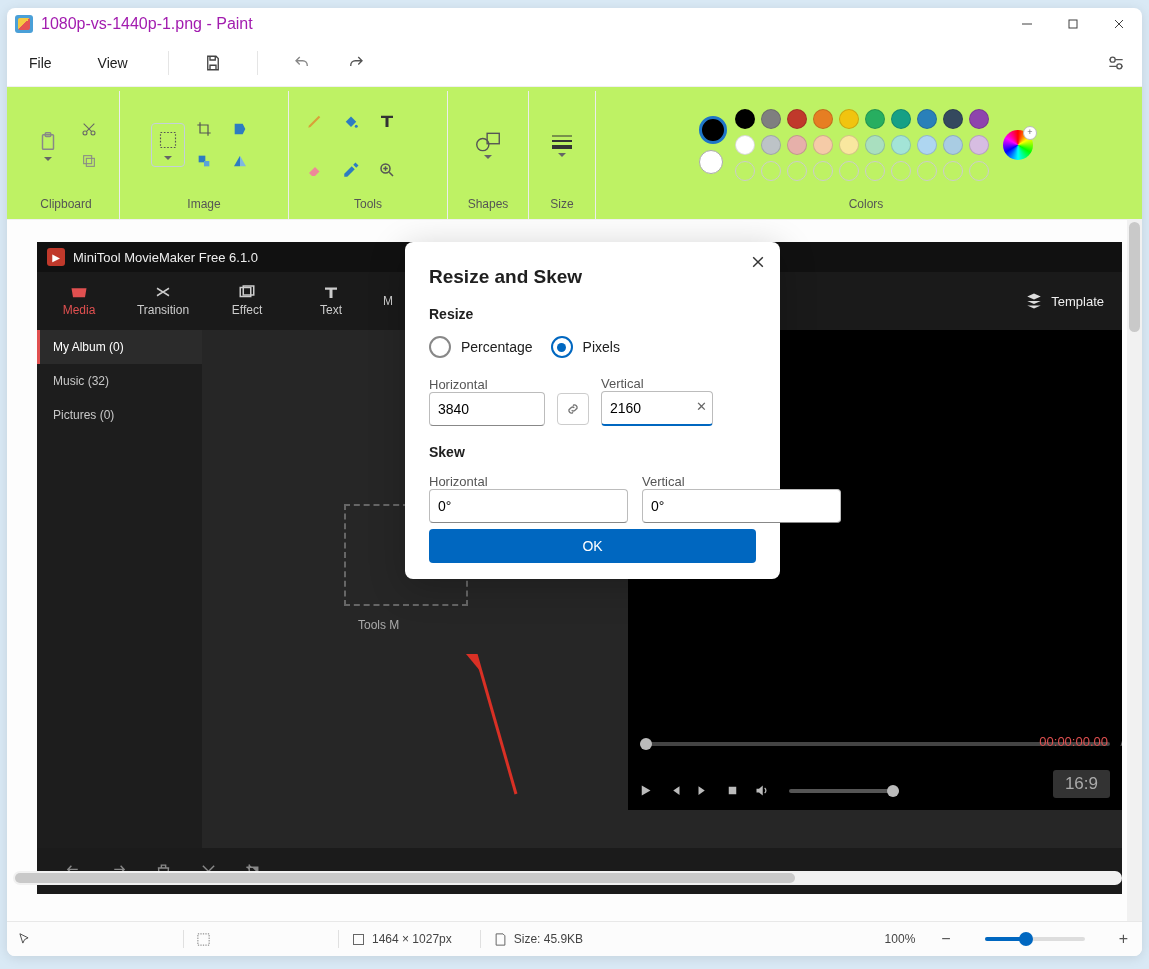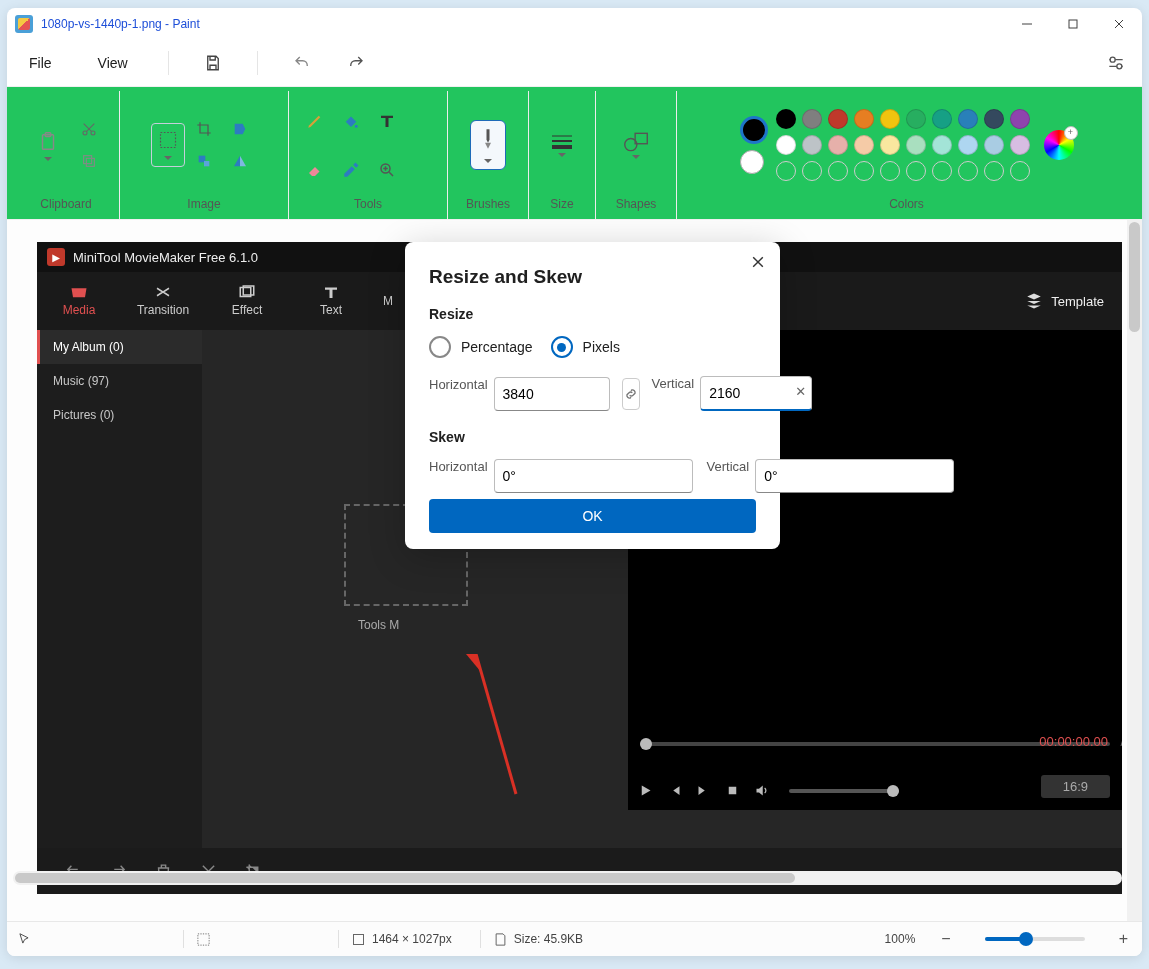--- a/index.html
+++ b/index.html
@@ -1,28 +1,28 @@
 <!DOCTYPE html>
 <html><head>
 <meta charset="utf-8">
 <style>
 html,body{margin:0;padding:0;font-family:"Segoe UI",Arial,sans-serif;font-size:13px;color:#202020;background:#d9e9f5;width:1149px;height:969px;overflow:hidden}
 .window{position:absolute;left:7px;top:8px;width:1135px;height:948px;background:#fff;border-radius:8px;box-shadow:0 2px 12px rgba(0,0,0,.1);display:flex;flex-direction:column;overflow:hidden}
 .titlebar{height:32px;display:flex;align-items:center;padding-left:8px}
 .titlebar .ico{width:18px;height:18px;background:#4aa0d8;border-radius:3px;margin-right:8px;position:relative}
 .titlebar .ico:after{content:"";position:absolute;left:3px;top:3px;width:12px;height:12px;background:linear-gradient(135deg,#f5c842 50%,#e55353 50%);border-radius:2px}
-.titlebar .ttl{font-size:12px;color:#1d4ed8}
+.titlebar .ttl{font-size:16px;color:#a21caf}
 .winbtns{margin-left:auto;display:flex}
 .winbtn{width:46px;height:32px;display:flex;align-items:center;justify-content:center;color:#404040}
 .winbtn svg{width:10px;height:10px}
 .menubar{height:46px;display:flex;align-items:center;padding:0 10px;gap:22px}
 .menubar .mi{padding:6px 12px;font-size:14px;color:#202020;border-radius:4px}
 .menubar .sep{width:1px;height:24px;background:#e5e5e5;margin:0 6px}
 .menubar .qb{width:32px;height:32px;display:flex;align-items:center;justify-content:center;color:#505050;border-radius:4px}
-.ribbon{height:128px;border-top:1px solid #f0f0f0;border-bottom:1px solid #f0f0f0;display:flex;padding:4px 6px 0;background:#22c55e}
+.ribbon{height:128px;border-top:1px solid #f0f0f0;border-bottom:1px solid #f0f0f0;display:flex;padding:4px 6px 0;background:#bef264}
 .grp{display:flex;flex-direction:column;align-items:center;padding:2px 4px 4px;border-right:1px solid #ececec}
 .grp:last-child{border-right:none}
 .grp .body{flex:1;display:flex;align-items:center;gap:2px;padding:4px 6px}
 .grp .lbl{font-size:12px;color:#555;padding-bottom:4px}
 .bigbtn{width:44px;height:68px;display:flex;flex-direction:column;align-items:center;justify-content:center;border-radius:4px}
 .smbtn{width:34px;height:30px;display:flex;align-items:center;justify-content:center;border-radius:4px}
 .vcol{display:flex;flex-direction:column;gap:2px}
 .sel{border:1px solid #c4cfda;border-radius:4px;padding:6px;display:flex;flex-direction:column;align-items:center;gap:4px}
 .chev{width:0;height:0;border-left:4px solid transparent;border-right:4px solid transparent;border-top:4px solid #666;margin-top:2px}
 .brushbox{border:1.5px solid #1e6bb8;border-radius:6px;padding:6px 8px;display:flex;flex-direction:column;align-items:center;gap:6px;background:#f4f8fc}
@@ -56,21 +56,21 @@
 .preview{position:absolute;right:0;top:0;width:494px;height:480px;background:#000;border-left:8px solid #262626}
 .pctrl{position:absolute;left:0;right:0;bottom:0;height:80px;padding:0 12px}
 .seek{position:absolute;left:12px;right:12px;top:12px;height:4px;background:#444;border-radius:2px}
 .seek .dot{position:absolute;left:0;top:-4px;width:12px;height:12px;background:#bbb;border-radius:50%}
 .tcode{position:absolute;right:14px;top:4px;color:#e05050;font-size:13px}
 .tcode2{position:absolute;right:0;top:4px;color:#666;font-size:13px}
 .pbtns{position:absolute;left:10px;bottom:12px;display:flex;gap:14px;align-items:center;color:#bbb}
 .pbtns svg{width:15px;height:15px;fill:#bbb}
 .vol{width:110px;height:4px;background:#555;border-radius:2px;position:relative;margin-left:6px}
 .vol:after{content:"";position:absolute;right:0;top:-4px;width:12px;height:12px;background:#bbb;border-radius:50%}
-.ratio{position:absolute;right:12px;bottom:12px;background:#333;color:#aaa;padding:4px 22px;border-radius:3px;font-size:13px}
+.ratio{position:absolute;right:12px;bottom:12px;background:#333;color:#aaa;padding:4px 12px;border-radius:3px;font-size:17px}
 .ebtm{position:absolute;left:0;right:0;bottom:0;height:46px;background:#1b1b1b;display:flex;align-items:center;gap:28px;padding-left:28px}
 .ebtm svg{width:17px;height:17px;fill:#888}
 .hscroll{position:absolute;left:6px;right:20px;bottom:36px;height:14px;background:#f1f1f1;border-radius:7px}
 .hthumb{position:absolute;left:2px;top:2px;height:10px;width:780px;background:#c9c9c9;border-radius:5px}
 .status{height:34px;border-top:1px solid #e8e8e8;display:flex;align-items:center;padding:0 10px;font-size:12px;color:#444;background:#fcfcfc}
 .status .cur{width:14px;height:14px;margin-right:140px}
 .status .sep2{width:1px;height:18px;background:#e0e0e0;margin:0 12px}
 .status .sgrp{display:flex;align-items:center;gap:6px}
 .zslider{width:100px;height:4px;background:#ddd;border-radius:2px;position:relative;margin:0 8px}
 .zslider .zh{position:absolute;left:34px;top:-5px;width:14px;height:14px;background:#0067c0;border-radius:50%}
@@ -78,21 +78,21 @@
 .dialog{position:absolute;left:398px;top:22px;width:327px;background:#fff;border-radius:8px;box-shadow:0 8px 36px rgba(0,0,0,.22);padding:18px 24px 16px;z-index:50}
 .dialog .x{position:absolute;right:12px;top:10px;width:20px;height:20px;display:flex;align-items:center;justify-content:center;color:#444}
 .dialog h1{font-size:19px;font-weight:600;margin:6px 0 18px}
 .dialog h2{font-size:14px;font-weight:600;margin:0 0 14px}
 .radios{display:flex;gap:18px;margin-bottom:18px}
 .radio{display:flex;align-items:center;gap:10px;font-size:14px}
 .rdot{width:18px;height:18px;border:2px solid #888;border-radius:50%}
 .rdot.on{border-color:#0067c0;display:flex;align-items:center;justify-content:center}
 .rdot.on:after{content:"";width:9px;height:9px;background:#0067c0;border-radius:50%}
 .frow{display:flex;gap:12px;align-items:flex-end;margin-bottom:18px}
-.fcol{display:flex;flex-direction:row;gap:6px}
+.fcol{display:flex;flex-direction:column;}
 .fcol label{font-size:13px;color:#555}
 .inp{height:32px;border:1px solid #bcbcbc;border-bottom:1px solid #888;border-radius:4px;padding:0 8px;font-size:14px;width:98px;background:#fff}
 .inp.focus{border:1px solid #bcbcbc;border-bottom:2px solid #0067c0;width:76px;padding-right:26px}
 .inpwrap{position:relative}
 .inpwrap .clr{position:absolute;right:6px;top:8px;color:#666;font-size:13px}
 .link{width:30px;height:30px;border:1px solid #ccc;border-radius:4px;display:flex;align-items:center;justify-content:center;color:#666;margin-bottom:1px}
 .skewrow{display:flex;gap:14px}
 .dbtn{flex:1;height:34px;border-radius:4px;font-size:14px;display:flex;align-items:center;justify-content:center}
 .dbtn.ok{background:#0067c0;color:#fff}
 .dbtn.cn{background:#fff;border:1px solid #ccc;color:#222}
@@ -254,58 +254,46 @@
         <div class="smbtn">
             <svg width="18" height="18" viewBox="0 0 24 24" fill="none" stroke="#555" stroke-width="2">
               <circle cx="10" cy="10" r="6"></circle>
               <path d="M15 15l5 5M7 10h6M10 7v6"></path>
             </svg>
           </div>
       </div>
       <div class="lbl">Tools</div>
     </div>
 
+
     <div class="grp" style="width:72px">
       <div class="body">
-        <div class="brushbox">
-            <svg width="18" height="24" viewBox="0 0 24 30">
-              <path d="M10 2h4v14l-2 4-2-4z" fill="#555"></path>
-              <path d="M8 20h8l-4 8z" fill="#888"></path>
+        <div class="bigbtn">
+            <svg width="26" height="22" viewBox="0 0 30 24" fill="none" stroke="#555" stroke-width="1.6">
+              <circle cx="9" cy="15" r="7"></circle>
+              <rect x="14" y="2" width="14" height="12"></rect>
             </svg>
             <div class="chev"></div>
           </div>
       </div>
-      <div class="lbl">Brushes</div>
+      <div class="lbl">Shapes</div>
     </div>
 
     <div class="grp" style="width:58px">
       <div class="body">
         <div class="bigbtn">
             <svg width="24" height="18" viewBox="0 0 24 18" stroke="#333">
               <path d="M2 3h20" stroke-width="1"></path>
               <path d="M2 8h20" stroke-width="2"></path>
               <path d="M2 14h20" stroke-width="4"></path>
             </svg>
             <div class="chev"></div>
           </div>
       </div>
       <div class="lbl">Size</div>
-    </div>
-
-    <div class="grp" style="width:72px">
-      <div class="body">
-        <div class="bigbtn">
-            <svg width="26" height="22" viewBox="0 0 30 24" fill="none" stroke="#555" stroke-width="1.6">
-              <circle cx="9" cy="15" r="7"></circle>
-              <rect x="14" y="2" width="14" height="12"></rect>
-            </svg>
-            <div class="chev"></div>
-          </div>
-      </div>
-      <div class="lbl">Shapes</div>
     </div>
 
     <div class="grp" style="flex:1">
       <div class="body">
         <div class="curcolors">
           <div class="curcol c1"></div>
           <div class="curcol c2"></div>
         </div>
         <div class="palette" id="palette">
             <div class="swatch" style="background: rgb(0, 0, 0);"></div>
@@ -386,21 +374,21 @@
           </div>
         <div class="etmpl">
           <svg width="18" height="18" viewBox="0 0 24 24" fill="#ddd">
               <path d="M3 6l9-4 9 4-9 4zM3 12l9 4 9-4M3 18l9 4 9-4"></path>
             </svg>
           <span>Template</span>
         </div>
       </div>
       <div class="eside">
         <div class="it active">My Album (0)</div>
-        <div class="it">Music (97)</div>
+        <div class="it">Music (32)</div>
         <div class="it">Pictures (0)</div>
       </div>
       <div class="emain">
         <div class="dropzone"></div>
         <div class="importlbl">Tools M</div>
         <svg class="arrow" viewBox="0 0 100 150">
             <path d="M50 0 L90 140" stroke="#d93025" stroke-width="3"></path>
             <path d="M40 0 L50 0 L55 18z" fill="#d93025"></path>
           </svg>
         <div class="preview">

